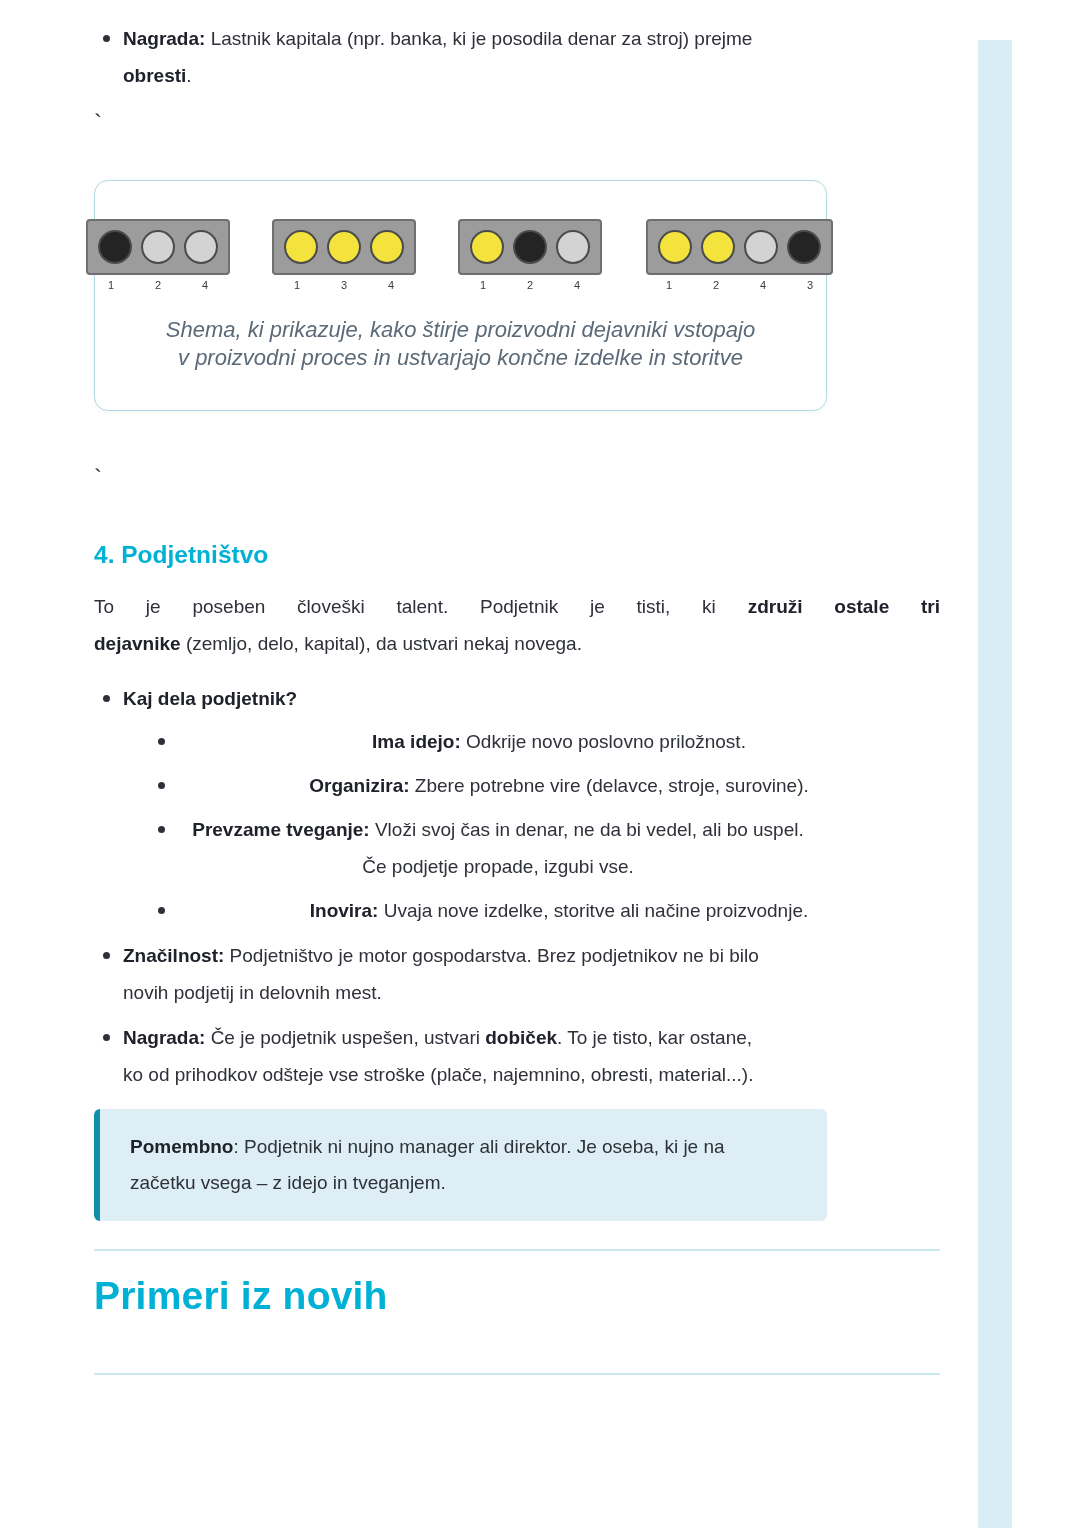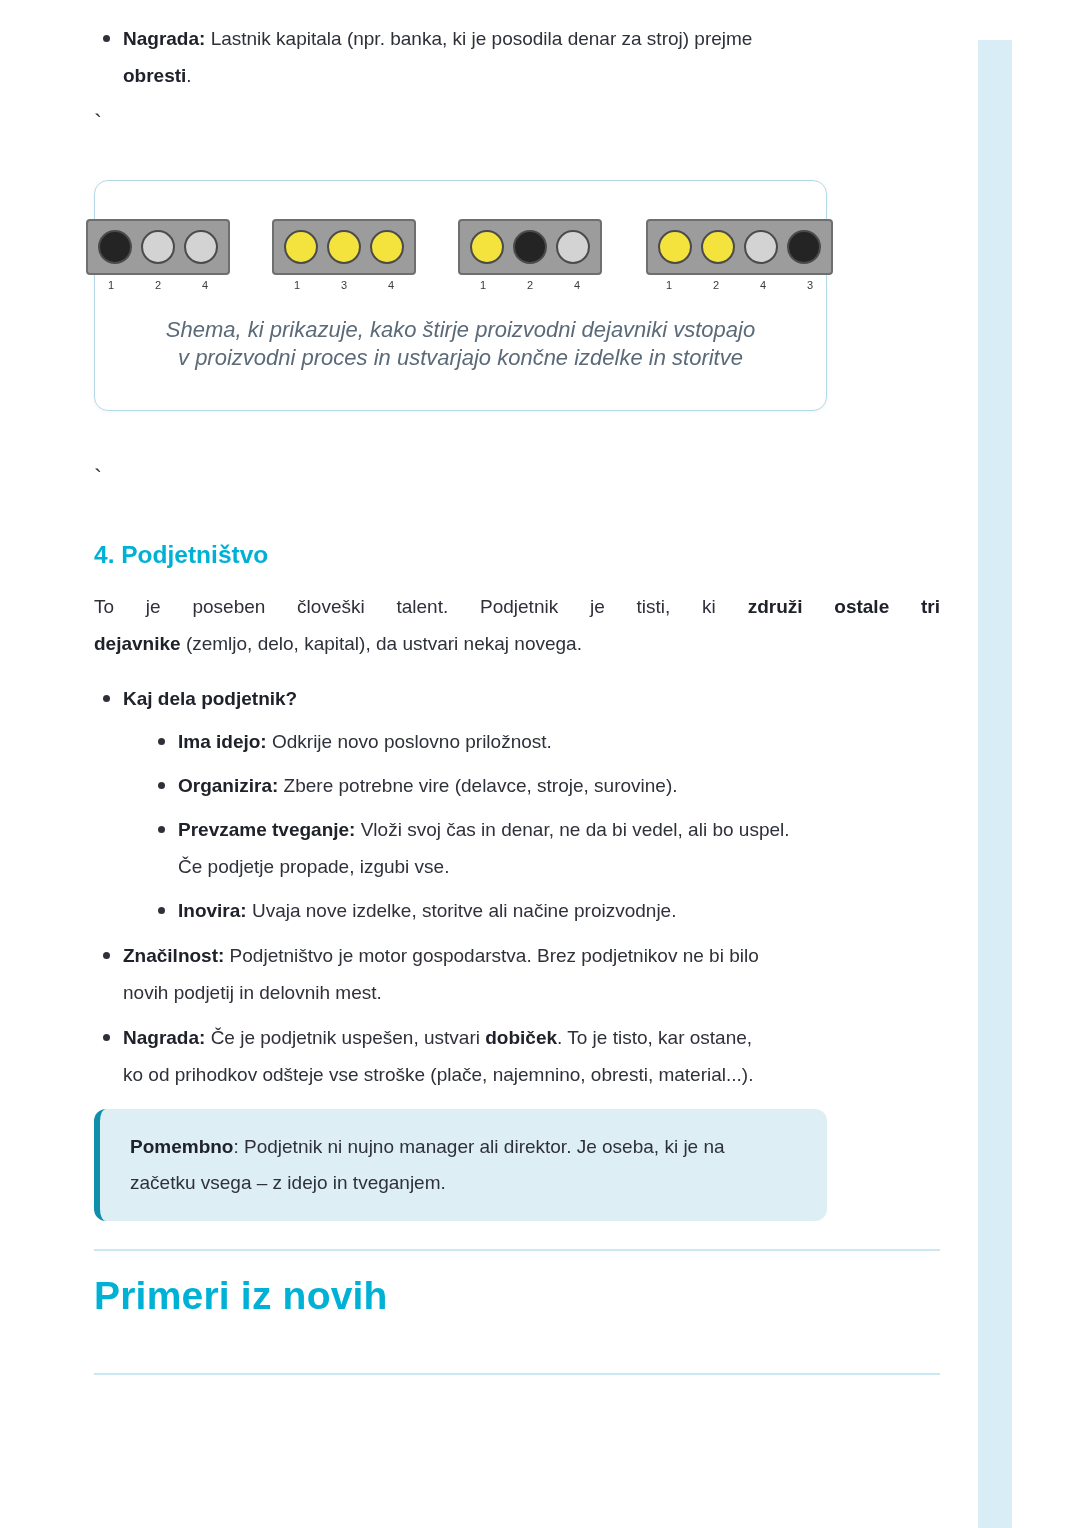--- a/index.html
+++ b/index.html
@@ -29,21 +29,21 @@
   .body-text { font-size: 19px; line-height: 37px; color: var(--text, #2f313a); }
   b { font-weight: bold; color: var(--bold-text, #20222b); }
 
   ul { list-style: none; }
   .lvl1 > li { position: relative; padding-left: 29px; margin-bottom: 8px; }
   .lvl1 > li::before {
     content: ""; position: absolute; left: 9px; top: 15px;
     width: 7px; height: 7px; border-radius: 50%; background: var(--text, #2f313a);
   }
   .lvl2 { margin-top: 6px; }
-  .lvl2 > li { position: relative; padding-left: 55px; margin-bottom: 7px; }
+  .lvl2 > li { position: relative; padding-left: 55px; margin-bottom: 7px; text-align: center; }
   .lvl2 > li::before {
     content: ""; position: absolute; left: 35px; top: 15px;
     width: 7px; height: 7px; border-radius: 50%; background: var(--text, #2f313a);
   }
 
   .mw720 { max-width: 720px; }
   .mw695 { max-width: 695px; }
   .mw680 { max-width: 680px; }
   .mw670 { max-width: 670px; }
 
@@ -92,21 +92,21 @@
   .intro-para { margin-top: 17px; }
   .jline { text-align: justify; text-align-last: justify; }
 
   .main-list { margin-top: 18px; }
 
   .callout {
     margin-top: 16px;
     width: 733px;
     background: var(--callout-bg, #ddeff5);
     border-left: 6px solid var(--callout-border, #0f8fa9);
-    border-radius: 12px;
+    border-radius: 6px;
     padding: 20px 24px 20px 30px;
   }
   .callout-text { line-height: 36px; max-width: 640px; }
 
   .divider { margin-top: 28px; width: 846px; height: 2px; background: var(--divider, #c9e8f2); }
   .divider-bottom { margin-top: 52px; }
 
   .page-heading {
     margin-top: 20px;
     font-size: 39px;

